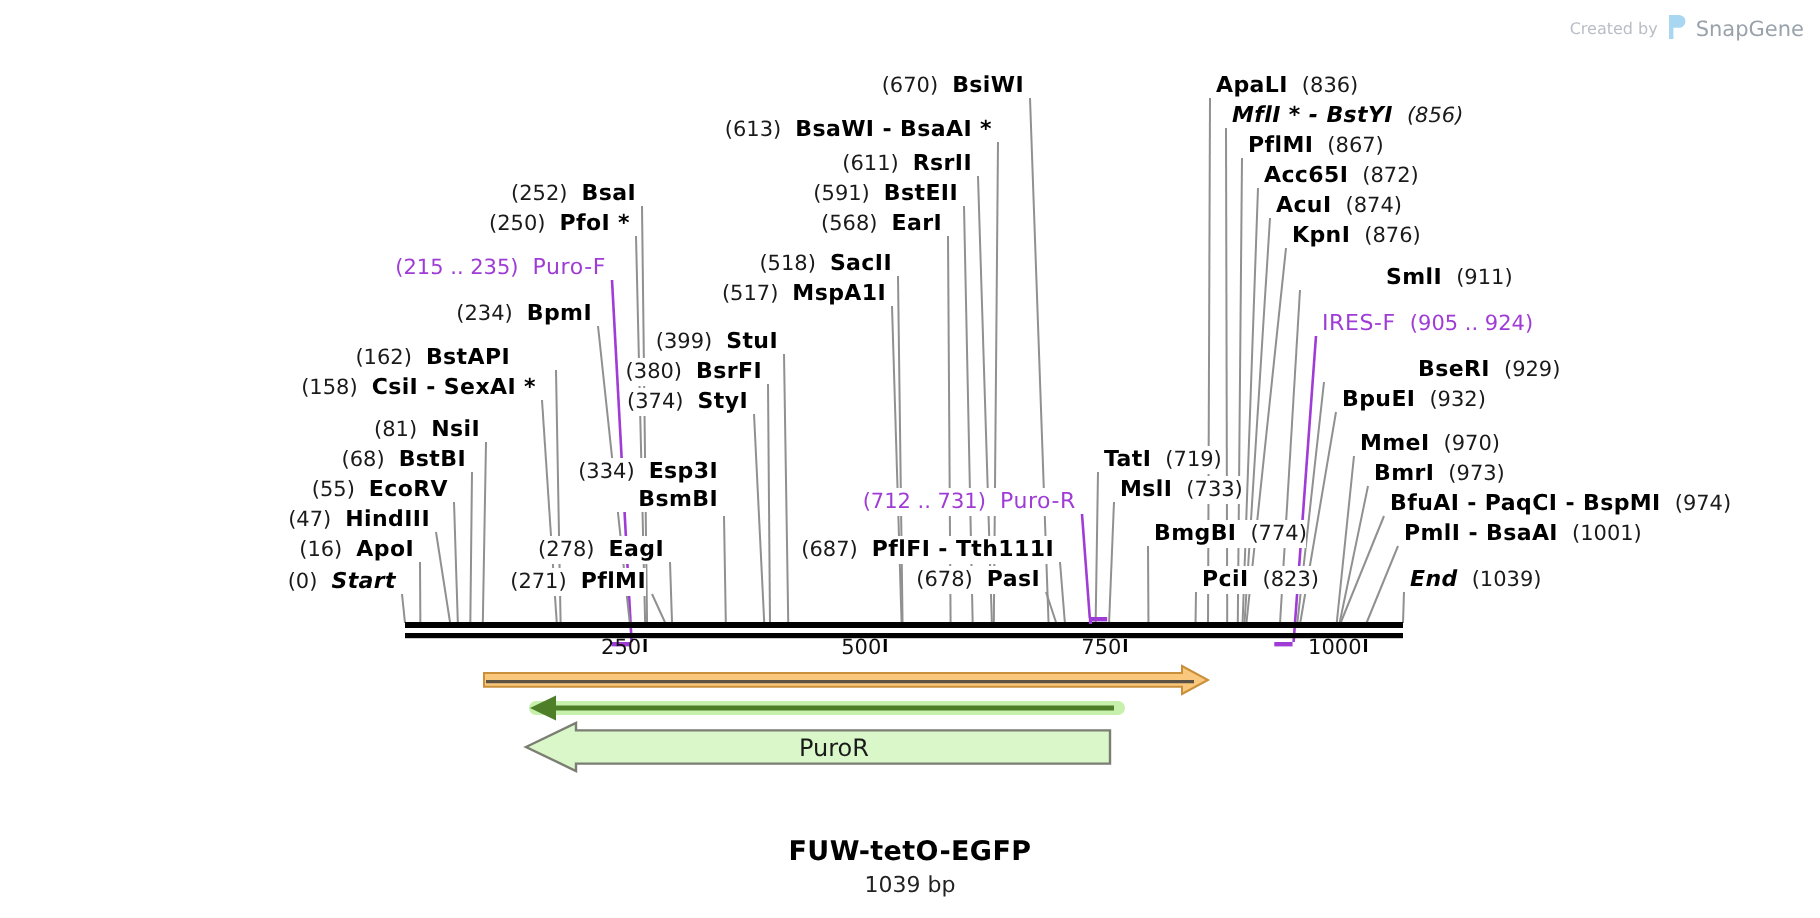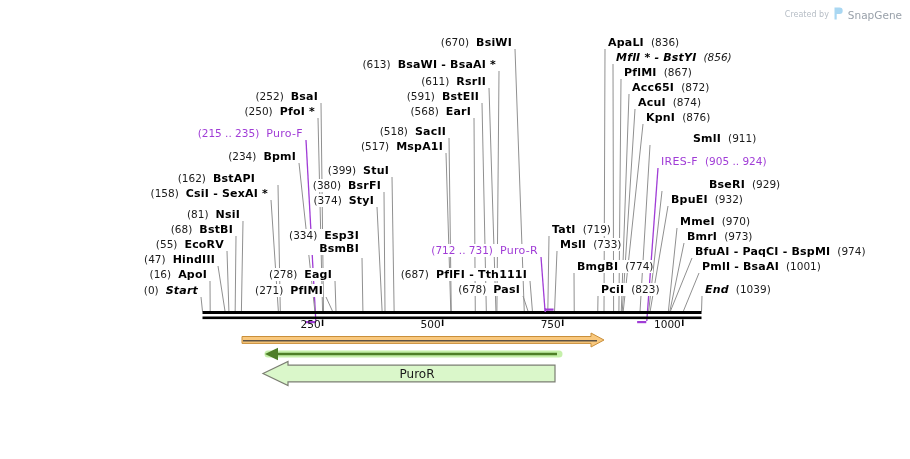--- a/index.html
+++ b/index.html
@@ -153,14 +153,16 @@
     <span class="cb">Created by</span>
     <span>
       <svg width="11" height="13" viewBox="0 0 11 13">
           <path d="M1.5 0.5 h5 a3.2 3.2 0 0 1 0 6.4 h-2.8 v5.6 h-2.2 z" fill="#A9D7F2"></path>
         </svg>
     </span>
     <span class="brand">SnapGene</span>
   </div>
 
   <div id="title-block">
+    <div class="pname">FUW-tetO-EGFP</div>
+    <div class="plen">1039 bp</div>
   </div>
 </div>
 
 </body></html>

